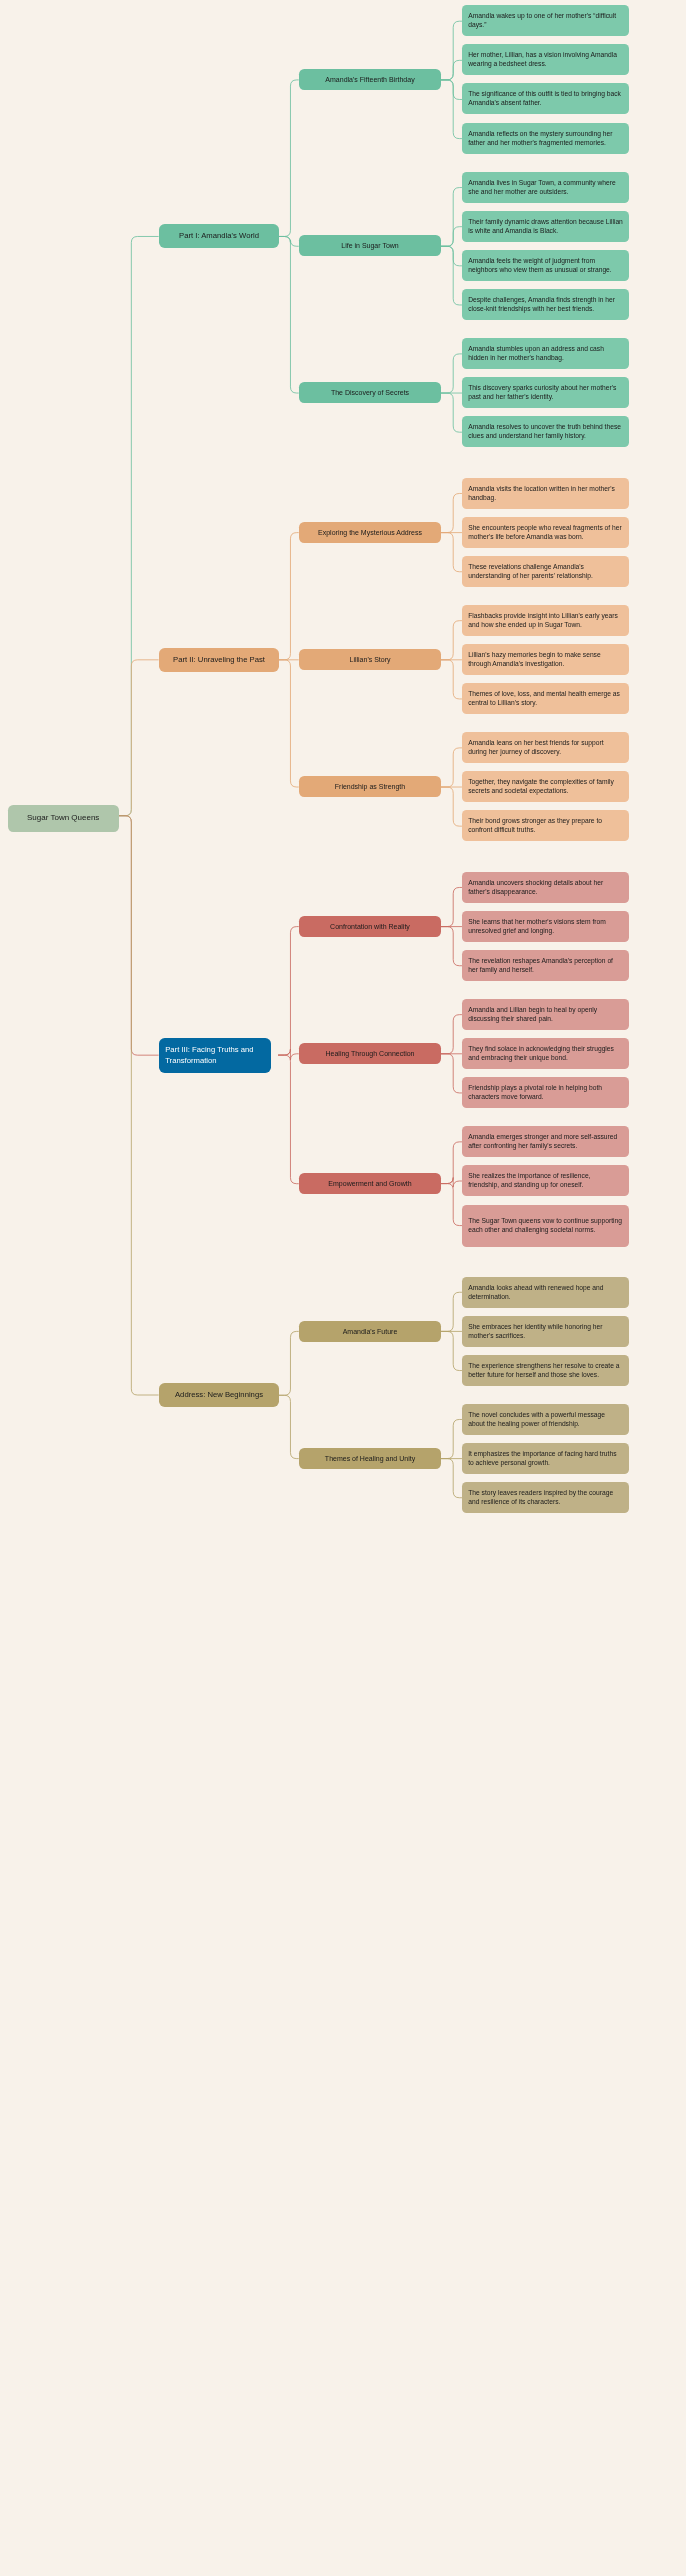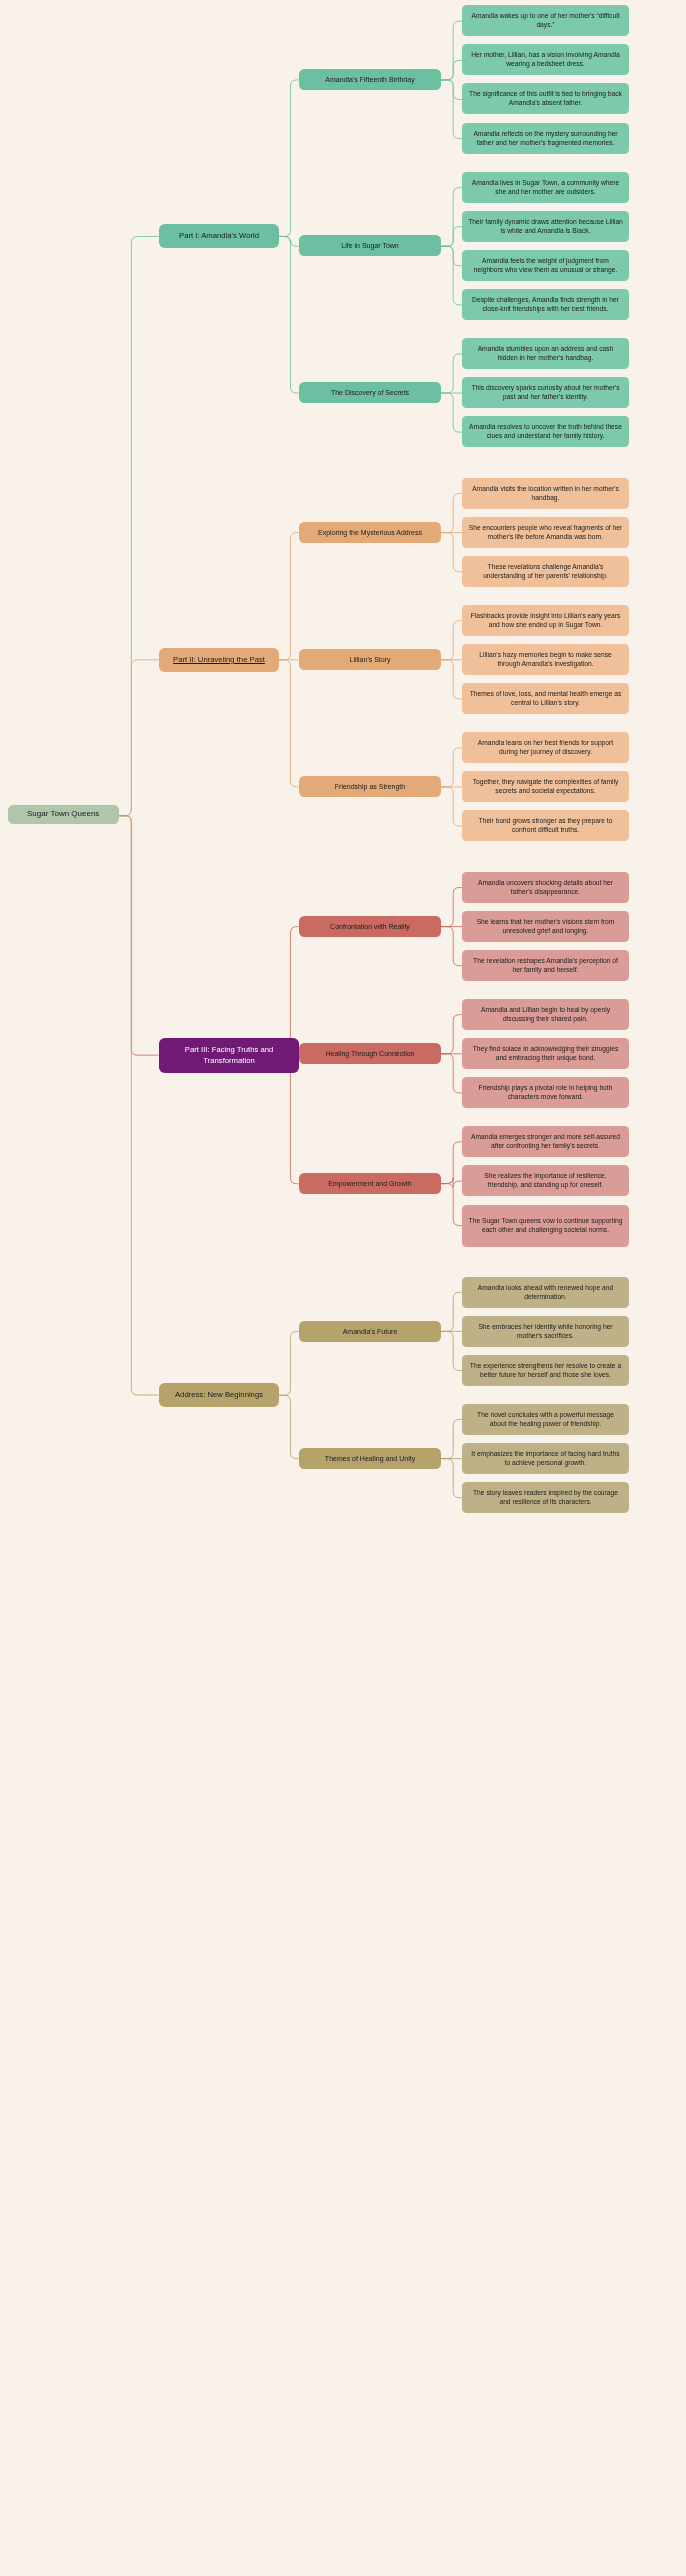--- a/index.html
+++ b/index.html
@@ -22,21 +22,21 @@
     position: absolute;
     left: 0; top: 0;
     width: 686px; height: 2584px;
     pointer-events: none;
   }
   .node {
     position: absolute;
     display: flex;
     align-items: center;
     justify-content: center;
-    text-align: center;
+    text-align: left;
     border-radius: 4.6px;
     color: #1b1b1b;
     line-height: 1.32;
     padding: 3.1px 6.2px;
     white-space: pre-line;
   }
   .node.root {
     background: #AFC6AB;
     font-size: 8px;
     border-radius: 5.2px;
@@ -132,39 +132,39 @@
       <div class="node leaf" style="left: 462px; top: 556px; width: 167px; height: 31px; background: rgb(239, 192, 154);">These revelations challenge Amandla's understanding of her parents' relationship.</div>
       <div class="node lvl2" style="left: 299px; top: 522px; width: 142px; height: 21px; background: rgb(227, 169, 119);">Exploring the Mysterious Address</div>
       <div class="node leaf" style="left: 462px; top: 605px; width: 167px; height: 31px; background: rgb(239, 192, 154);">Flashbacks provide insight into Lillian's early years and how she ended up in Sugar Town.</div>
       <div class="node leaf" style="left: 462px; top: 644px; width: 167px; height: 31px; background: rgb(239, 192, 154);">Lillian's hazy memories begin to make sense through Amandla's investigation.</div>
       <div class="node leaf" style="left: 462px; top: 683px; width: 167px; height: 31px; background: rgb(239, 192, 154);">Themes of love, loss, and mental health emerge as central to Lillian's story.</div>
       <div class="node lvl2" style="left: 299px; top: 649px; width: 142px; height: 21px; background: rgb(227, 169, 119);">Lillian's Story</div>
       <div class="node leaf" style="left: 462px; top: 732px; width: 167px; height: 31px; background: rgb(239, 192, 154);">Amandla leans on her best friends for support during her journey of discovery.</div>
       <div class="node leaf" style="left: 462px; top: 771px; width: 167px; height: 31px; background: rgb(239, 192, 154);">Together, they navigate the complexities of family secrets and societal expectations.</div>
       <div class="node leaf" style="left: 462px; top: 810px; width: 167px; height: 31px; background: rgb(239, 192, 154);">Their bond grows stronger as they prepare to confront difficult truths.</div>
       <div class="node lvl2" style="left: 299px; top: 776px; width: 142px; height: 21px; background: rgb(227, 169, 119);">Friendship as Strength</div>
-      <div class="node lvl1" style="left: 159px; top: 648px; width: 120px; height: 24px; background: rgb(227, 169, 119); text-decoration: underline;">Part II: Unraveling the Past</div>
+      <div class="node lvl1" style="left: 159px; top: 648px; width: 120px; height: 24px; background: rgb(227, 169, 119);">Part II: Unraveling the Past</div>
       <div class="node leaf" style="left: 462px; top: 872px; width: 167px; height: 31px; background: rgb(217, 156, 150);">Amandla uncovers shocking details about her father's disappearance.</div>
       <div class="node leaf" style="left: 462px; top: 911px; width: 167px; height: 31px; background: rgb(217, 156, 150);">She learns that her mother's visions stem from unresolved grief and longing.</div>
       <div class="node leaf" style="left: 462px; top: 950px; width: 167px; height: 31px; background: rgb(217, 156, 150);">The revelation reshapes Amandla's perception of her family and herself.</div>
       <div class="node lvl2" style="left: 299px; top: 916px; width: 142px; height: 21px; background: rgb(201, 107, 98);">Confrontation with Reality</div>
       <div class="node leaf" style="left: 462px; top: 999px; width: 167px; height: 31px; background: rgb(217, 156, 150);">Amandla and Lillian begin to heal by openly discussing their shared pain.</div>
       <div class="node leaf" style="left: 462px; top: 1038px; width: 167px; height: 31px; background: rgb(217, 156, 150);">They find solace in acknowledging their struggles and embracing their unique bond.</div>
       <div class="node leaf" style="left: 462px; top: 1077px; width: 167px; height: 31px; background: rgb(217, 156, 150);">Friendship plays a pivotal role in helping both characters move forward.</div>
       <div class="node lvl2" style="left: 299px; top: 1043px; width: 142px; height: 21px; background: rgb(201, 107, 98);">Healing Through Connection</div>
       <div class="node leaf" style="left: 462px; top: 1126px; width: 167px; height: 31px; background: rgb(217, 156, 150);">Amandla emerges stronger and more self-assured after confronting her family's secrets.</div>
       <div class="node leaf" style="left: 462px; top: 1165px; width: 167px; height: 31px; background: rgb(217, 156, 150);">She realizes the importance of resilience, friendship, and standing up for oneself.</div>
       <div class="node leaf" style="left: 462px; top: 1205px; width: 167px; height: 42px; background: rgb(217, 156, 150);">The Sugar Town queens vow to continue supporting each other and challenging societal norms.</div>
       <div class="node lvl2" style="left: 299px; top: 1173px; width: 142px; height: 21px; background: rgb(201, 107, 98);">Empowerment and Growth</div>
-      <div class="node lvl1 white-text" style="left: 159px; top: 1038px; width: 140px; height: 35px; background: #701a75;">Part III: Facing Truths and Transformation</div>
+      <div class="node lvl1 white-text" style="left: 159px; top: 1038px; width: 112px; height: 35px; background: #0369a1;">Part III: Facing Truths and Transformation</div>
       <div class="node leaf" style="left: 462px; top: 1277px; width: 167px; height: 31px; background: rgb(191, 177, 135);">Amandla looks ahead with renewed hope and determination.</div>
       <div class="node leaf" style="left: 462px; top: 1316px; width: 167px; height: 31px; background: rgb(191, 177, 135);">She embraces her identity while honoring her mother's sacrifices.</div>
       <div class="node leaf" style="left: 462px; top: 1355px; width: 167px; height: 31px; background: rgb(191, 177, 135);">The experience strengthens her resolve to create a better future for herself and those she loves.</div>
       <div class="node lvl2" style="left: 299px; top: 1321px; width: 142px; height: 21px; background: rgb(181, 163, 107);">Amandla's Future</div>
       <div class="node leaf" style="left: 462px; top: 1404px; width: 167px; height: 31px; background: rgb(191, 177, 135);">The novel concludes with a powerful message about the healing power of friendship.</div>
       <div class="node leaf" style="left: 462px; top: 1443px; width: 167px; height: 31px; background: rgb(191, 177, 135);">It emphasizes the importance of facing hard truths to achieve personal growth.</div>
       <div class="node leaf" style="left: 462px; top: 1482px; width: 167px; height: 31px; background: rgb(191, 177, 135);">The story leaves readers inspired by the courage and resilience of its characters.</div>
       <div class="node lvl2" style="left: 299px; top: 1448px; width: 142px; height: 21px; background: rgb(181, 163, 107);">Themes of Healing and Unity</div>
       <div class="node lvl1" style="left: 159px; top: 1383px; width: 120px; height: 24px; background: rgb(181, 163, 107);">Address: New Beginnings</div>
-      <div class="node root" style="left: 7.7px; top: 805px; width: 111px; height: 19px; background: rgb(175, 198, 171);">Sugar Town Queens</div>
+      <div class="node root" style="left: 7.7px; top: 805px; width: 111px; height: 27px; background: rgb(175, 198, 171);">Sugar Town Queens</div>
     </div>
 </div>
 
 
 </body></html>

